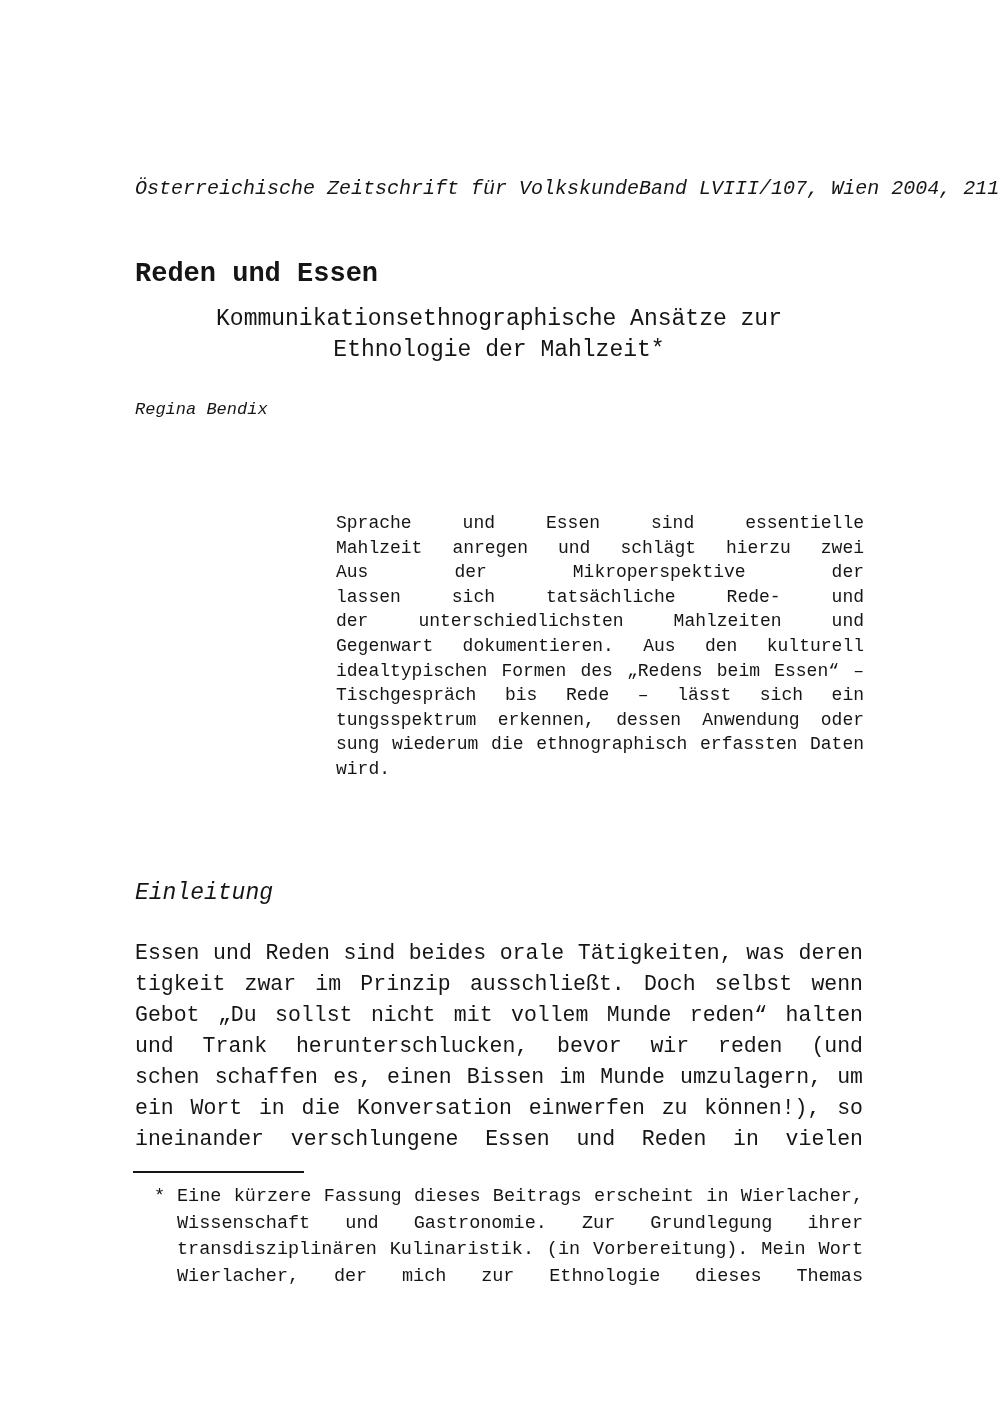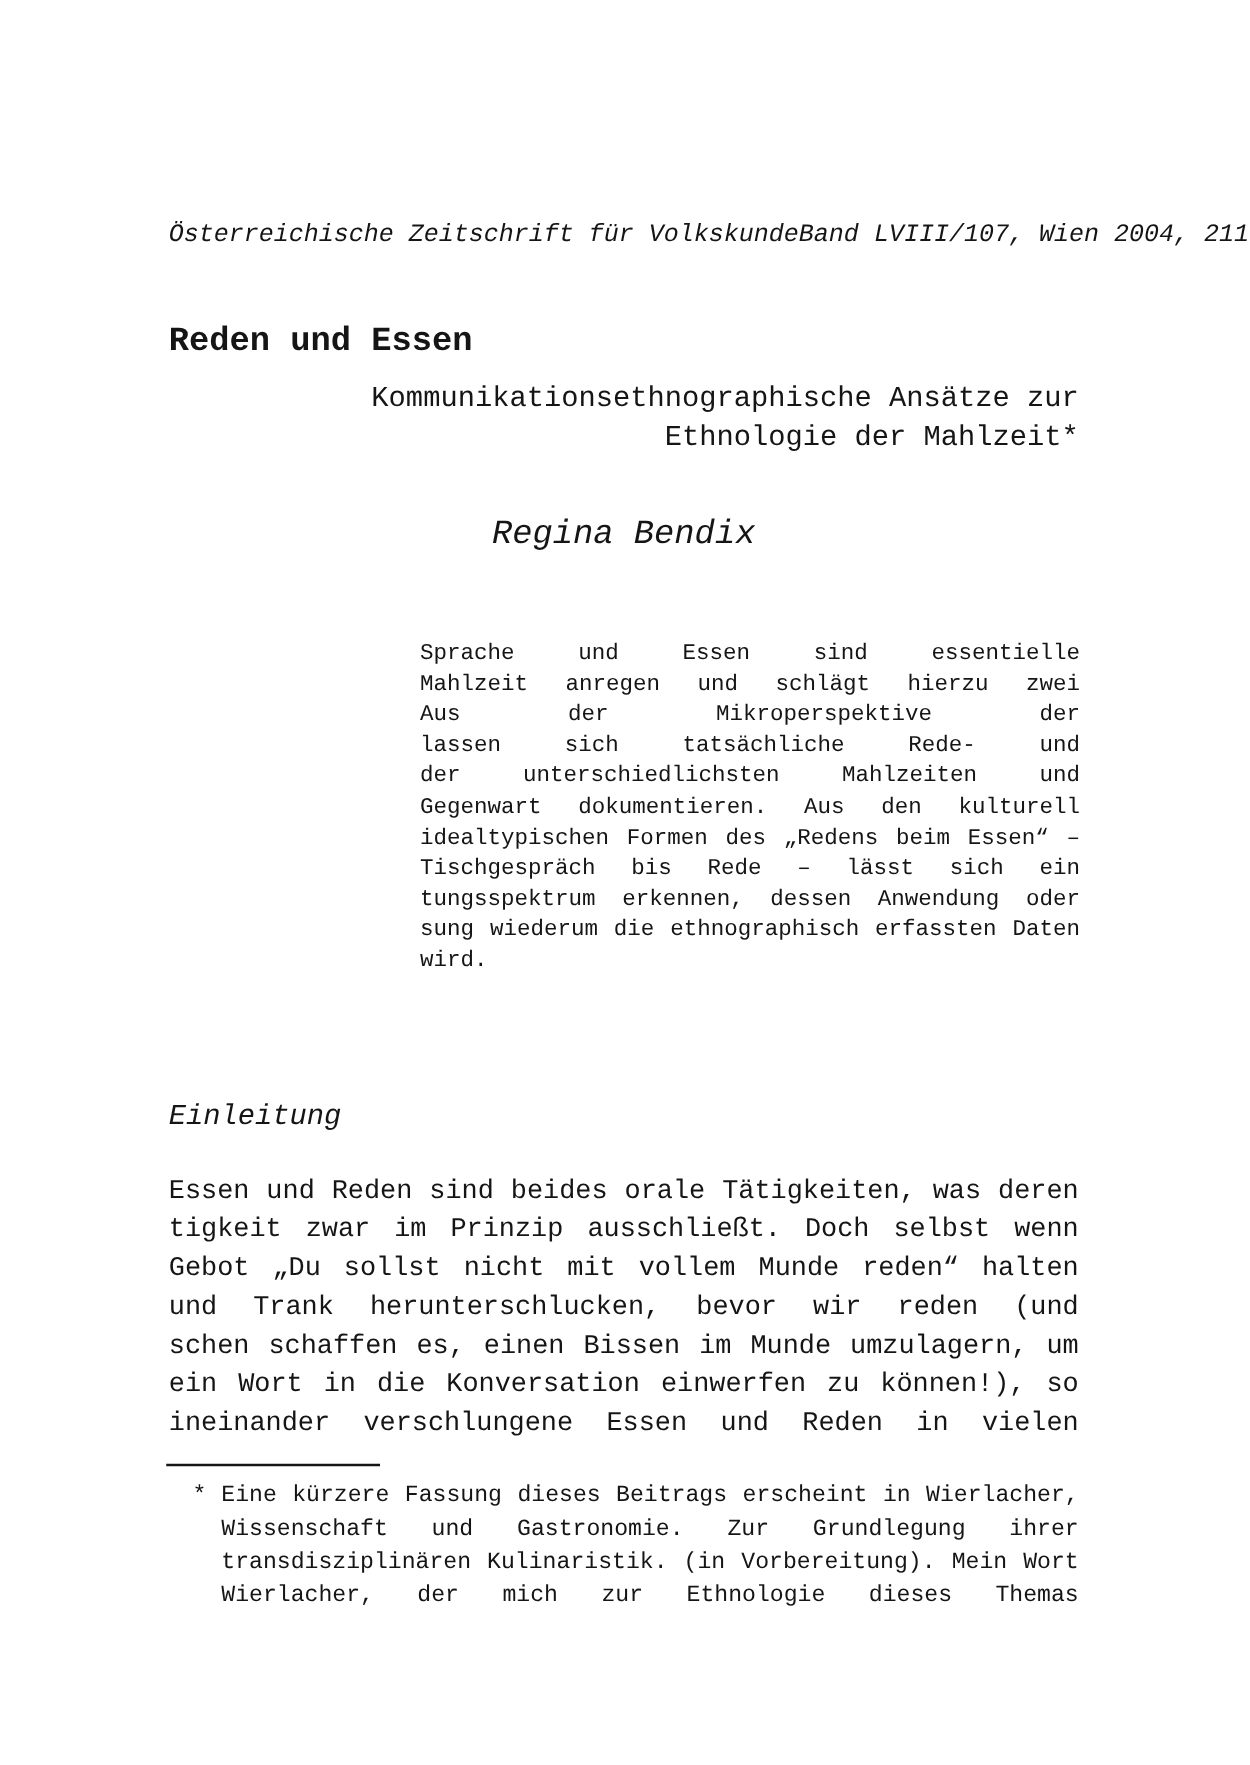--- a/index.html
+++ b/index.html
@@ -42,32 +42,32 @@
   }
   .subtitle {
     position: absolute;
     top: 304px;
     left: 135px;
     width: 728px;
     font-size: 23px;
     line-height: 31px;
   }
   .cline {
-    text-align: right;
+    text-align: center;
     height: 31px;
     overflow: hidden;
   }
   .author {
     position: absolute;
-    top: 414px;
+    top: 396px;
     left: 135px;
     width: 728px;
-    text-align: center;
+    text-align: left;
     font-style: italic;
-    font-size: 27px;
+    font-size: 17px;
     line-height: 28px;
   }
   .abstract {
     position: absolute;
     top: 511px;
     left: 336px;
     width: 528px;
     font-size: 18px;
     line-height: 24.6px;
   }

